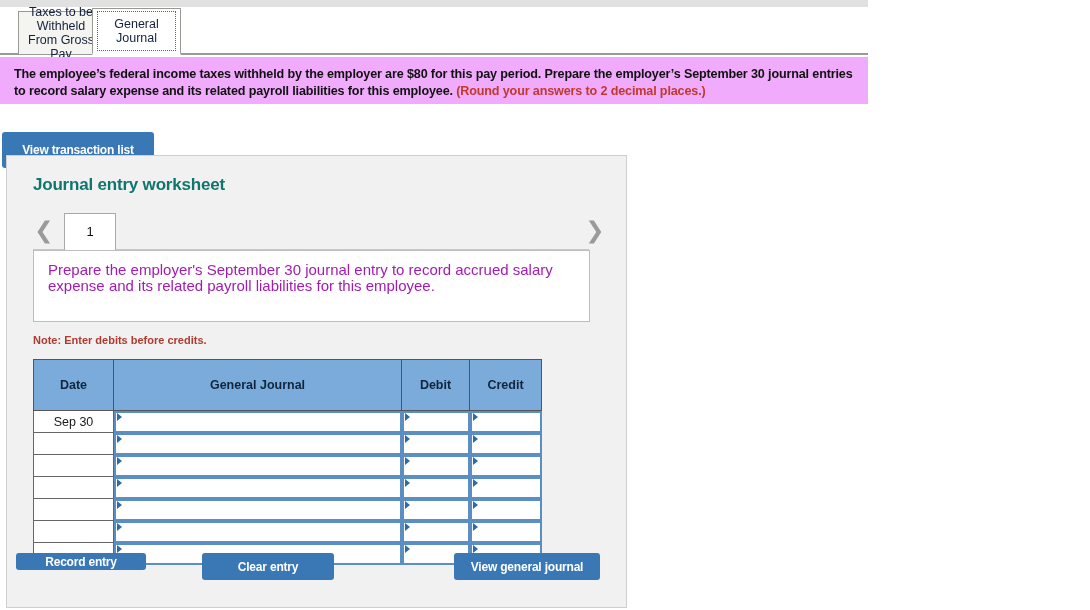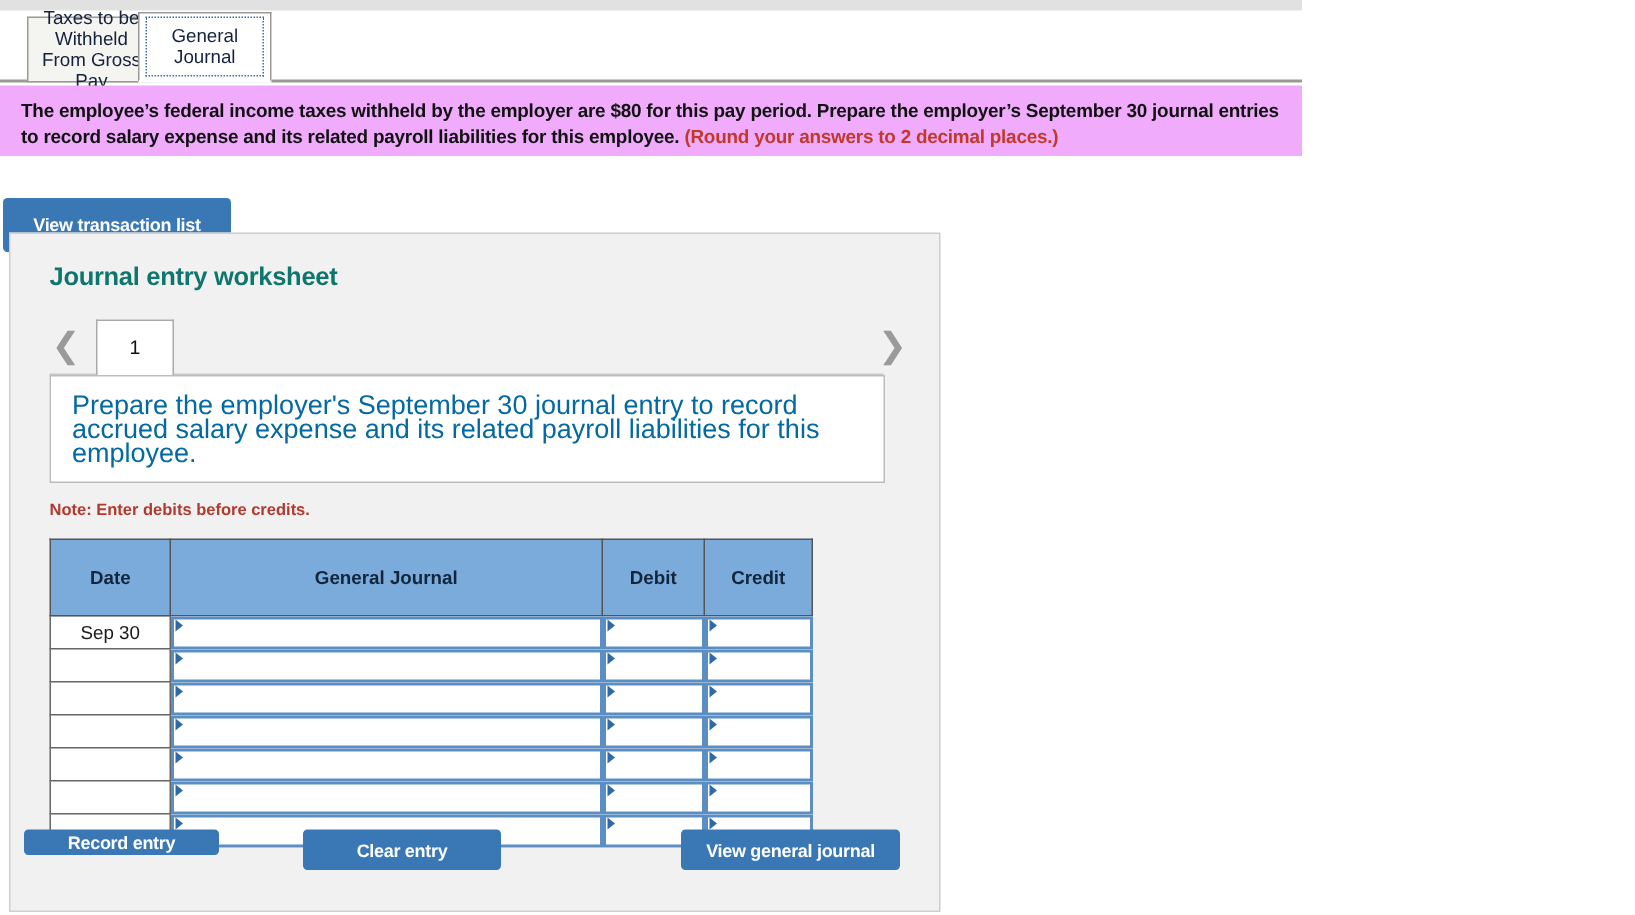--- a/index.html
+++ b/index.html
@@ -198,23 +198,23 @@
     left: 26px;
     top: 94px;
     width: 557px;
     height: 72px;
     background: #ffffff;
     border: 1px solid #bdbdbd;
     box-sizing: border-box;
     padding: 11px 14px;
   }
   .prompt-text {
-    font-size: 18px;
+    font-size: 15px;
     line-height: 16px;
-    color: #0369a1;
+    color: #a21caf;
   }
   .note {
     position: absolute;
     left: 26px;
     top: 178px;
     font-size: 11px;
     font-weight: bold;
     color: #b03a2e;
   }
 

